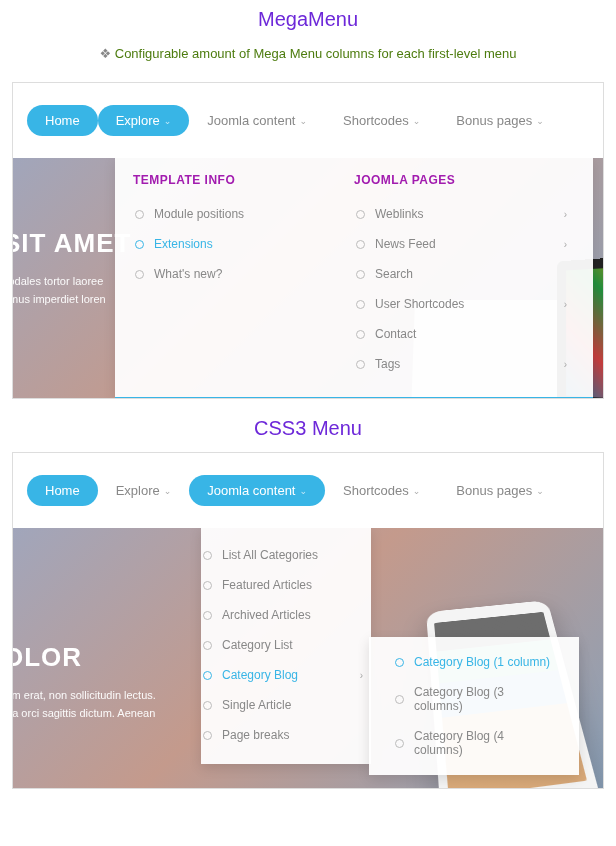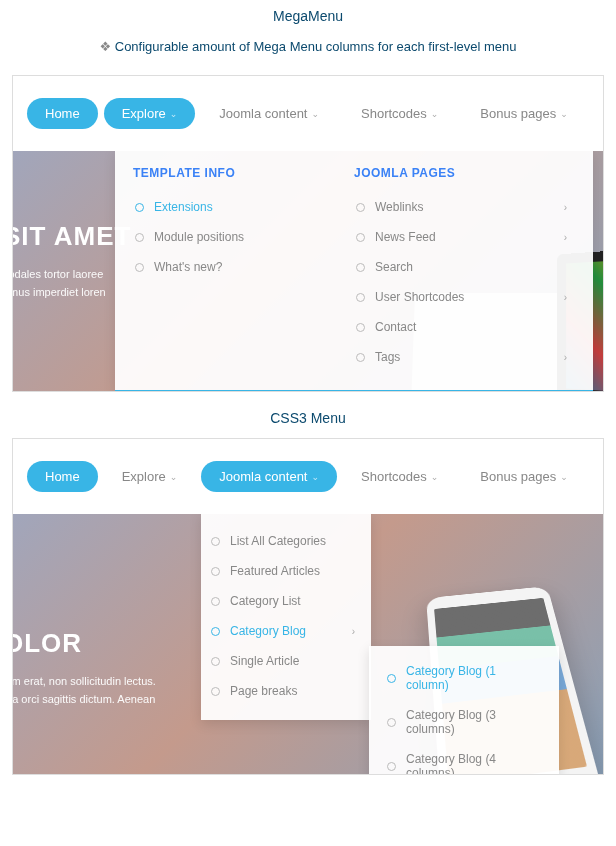--- a/index.html
+++ b/index.html
@@ -1,47 +1,47 @@
 <!DOCTYPE html>
 <html><head>
 <meta charset="utf-8">
 <style>
 *{margin:0;padding:0;box-sizing:border-box;font-family:Arial,Helvetica,sans-serif}
 body{background:#fff;width:616px}
-.section-title{text-align:center;color:#0c4a6e;font-size:14px;font-weight:400;padding:8px 0}
+.section-title{text-align:center;color:#6d28d9;font-size:20px;font-weight:400;padding:8px 0}
 .feature-list{text-align:center;padding:4px 0 14px}
-.feature-item{font-size:13px;color:#0c4a6e;padding:3px 0}
+.feature-item{font-size:13px;color:#4d7c0f;padding:3px 0}
 .feature-item::before{content:'❖ ';color:#888}
 .screenshot{margin:4px 12px 10px;border:1px solid #ddd;overflow:hidden;position:relative;background:linear-gradient(135deg,#9aa8c4 0%,#c49a8c 50%,#8aa0b8 100%)}
-.whitebar{background:#fff;padding:22px 14px;display:flex;align-items:center;gap:6px;flex-wrap:nowrap;position:relative;z-index:2}
+.whitebar{background:#fff;padding:22px 14px;display:flex;align-items:center;gap:0;flex-wrap:nowrap;position:relative;z-index:2}
 .pill{border-radius:20px;padding:8px 18px;font-size:13px;cursor:pointer;white-space:nowrap;display:inline-flex;align-items:center;gap:4px}
 .pill.active{background:#38b5e6;color:#fff}
 .pill.plain{color:#888}
 .caret{font-size:9px;color:inherit;opacity:.7}
 .hero-area{position:relative;height:240px;padding:28px 0 0 0}
 .hero-text{position:absolute;left:-10px;top:70px;color:#fff}
 .hero-text h2{font-size:26px;font-weight:600;letter-spacing:1px;margin-bottom:14px}
 .hero-text p{font-size:11px;line-height:1.6;opacity:.95}
 .mega{position:absolute;top:-2px;left:102px;right:10px;background:rgba(255,255,255,.94);display:flex;padding:16px 18px 18px;border-top:1px solid #eee;box-shadow:0 4px 12px rgba(0,0,0,.1);border-bottom:2px solid #38b5e6}
 .col{flex:1}
-.col-title{font-size:12px;font-weight:600;color:#3b82f6;letter-spacing:.5px;margin-bottom:12px}
+.col-title{font-size:12px;font-weight:600;color:#a21caf;letter-spacing:.5px;margin-bottom:12px}
 .mitem{display:flex;align-items:center;font-size:12px;color:#888;padding:8px 2px;position:relative}
 .mitem::before{content:'';width:7px;height:7px;border:1px solid #bbb;border-radius:50%;margin-right:10px;flex-shrink:0}
 .mitem.sel{color:#38b5e6}
 .mitem.sel::before{border-color:#38b5e6}
 .mitem .chev{position:absolute;right:8px;font-size:10px;color:#aaa}
 .device{position:absolute;right:-20px;bottom:-30px;width:300px;height:180px}
 .laptop{position:absolute;right:10px;bottom:10px;width:200px;height:120px;background:#e8e8e8;border-radius:6px 6px 0 0;transform:perspective(400px) rotateX(8deg)}
 .laptop::after{content:'';position:absolute;bottom:-8px;left:-15px;right:-15px;height:10px;background:#d0d0d0;border-radius:0 0 8px 8px}
 .tablet{position:absolute;right:-40px;bottom:20px;width:110px;height:150px;background:#222;border-radius:6px;transform:perspective(300px) rotateY(-15deg)}
 .tablet::after{content:'';position:absolute;inset:10px;background:linear-gradient(45deg,#1a8cc4,#e44,#2a4,#fa0);opacity:.8}
 
 .hero-area2{position:relative;height:260px}
-.dd{position:absolute;top:-2px;left:188px;width:170px;background:rgba(255,255,255,.94);padding:14px 8px;box-shadow:0 4px 12px rgba(0,0,0,.12)}
-.sub{position:absolute;top:132px;left:356px;width:190px;background:rgba(255,255,255,.94);padding:10px 16px;box-shadow:0 4px 12px rgba(0,0,0,.12)}
+.dd{position:absolute;top:-2px;left:188px;width:170px;background:rgba(255,255,255,.94);padding:14px 0;box-shadow:0 4px 12px rgba(0,0,0,.12)}
+.sub{position:absolute;top:109px;left:356px;width:210px;background:rgba(255,255,255,.94);padding:10px 24px;box-shadow:0 4px 12px rgba(0,0,0,.12)}
 .phone{position:absolute;right:30px;bottom:-40px;width:140px;height:260px;background:#f4f4f4;border-radius:18px;transform:perspective(500px) rotateX(35deg) rotateZ(-8deg);box-shadow:0 10px 30px rgba(0,0,0,.2)}
 .phone::before{content:'';position:absolute;inset:18px 8px 30px;background:linear-gradient(180deg,#333 20%,#4a8 20% 40%,#48c 40% 60%,#c84 60%);border-radius:2px;opacity:.7}
 </style>
 </head>
 <body>
 
 <div class="section-title">MegaMenu</div>
 <div class="feature-list">
   <div class="feature-item">Configurable amount of Mega Menu columns for each first-level menu</div>
 </div>
@@ -73,22 +73,22 @@
       <div class="tablet"></div>
     </div>
     <div class="hero-text">
       <h2>SIT AMET</h2>
       <p>sodales tortor laoree</p>
       <p>amus imperdiet loren</p>
     </div>
     <div class="mega">
       <div class="col">
         <div class="col-title">TEMPLATE INFO</div>
+        <div class="mitem">Module positions</div>
         <div class="mitem sel">Extensions</div>
-        <div class="mitem">Module positions</div>
         <div class="mitem">What's new?</div>
       </div>
       <div class="col">
         <div class="col-title">JOOMLA PAGES</div>
         <div class="mitem">
             <span>Weblinks</span>
             <span class="chev">›</span>
           </div>
         <div class="mitem">
             <span>News Feed</span>
@@ -139,20 +139,21 @@
   <div class="hero-area2">
     <div class="phone"></div>
     <div class="hero-text" style="top:114px">
       <h2>OLOR</h2>
       <p>lum erat, non sollicitudin lectus.</p>
       <p>n a orci sagittis dictum. Aenean</p>
     </div>
     <div class="dd">
       <div class="mitem">List All Categories</div>
       <div class="mitem">Featured Articles</div>
+      <div class="mitem">Archived Articles</div>
       <div class="mitem">Category List</div>
       <div class="mitem sel">
           <span>Category Blog</span>
           <span class="chev">›</span>
         </div>
       <div class="mitem">Single Article</div>
       <div class="mitem">Page breaks</div>
     </div>
     <div class="sub">
       <div class="mitem sel">Category Blog (1 column)</div>

